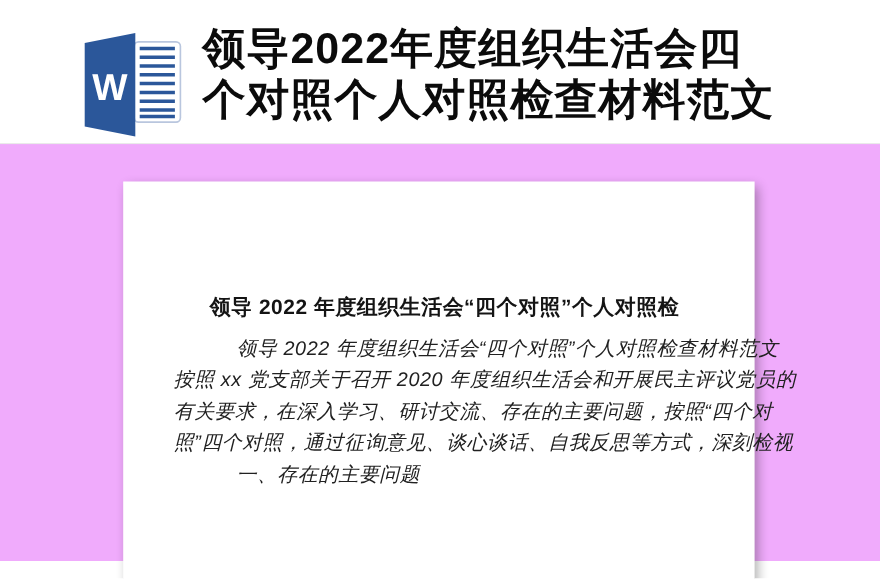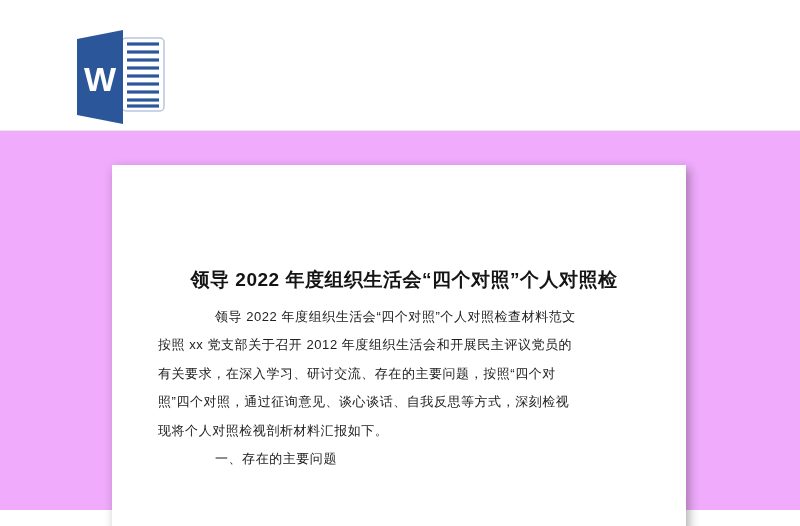--- a/index.html
+++ b/index.html
@@ -66,25 +66,26 @@
   .doc-title-line {
     font-size: 19px;
     line-height: 33px;
     font-weight: 700;
     color: #141414;
     letter-spacing: 0.5px;
     white-space: nowrap;
   }
   .doc-body { margin-top: 7px; }
   .doc-line {
-    font-size: 13px;
+    font-size: 18px;
     line-height: 28.4px;
     color: #212121;
     letter-spacing: 0.55px;
     white-space: nowrap;
+    font-style: italic;
   }
   .doc-line.indent { padding-left: 57px; }
 </style>
 </head>
 <body>
 
 <div class="screen">
 
   <header class="header">
     <span class="word-icon">
@@ -101,32 +102,33 @@
           <line x1="52" y1="65" x2="84" y2="65"></line>
           <line x1="52" y1="73" x2="84" y2="73"></line>
           <line x1="52" y1="79" x2="84" y2="79"></line>
         </g>
 
         <polygon points="2,12 48,3 48,97 2,88" fill="#2b579a"></polygon>
         <text x="25" y="64" text-anchor="middle" font-family="Liberation Sans, DejaVu Sans, sans-serif" font-size="34" font-weight="700" fill="#ffffff">W</text>
       </svg>
     </span>
     <h1 class="header-title">
+      <div class="header-title-line">领导2022年度组织生活会四</div>
+      <div class="header-title-line">个对照个人对照检查材料范文</div>
     </h1>
   </header>
 
   <main class="preview">
     <div class="doc-page">
       <div class="doc-title">
         <div class="doc-title-line">领导 2022 年度组织生活会“四个对照”个人对照检</div>
       </div>
       <div class="doc-body">
           <div class="doc-line indent">领导 2022 年度组织生活会“四个对照”个人对照检查材料范文</div>
-          <div class="doc-line">按照 xx 党支部关于召开 2012 年度组织生活会和开展民主评议党员的</div>
+          <div class="doc-line">按照 xx 党支部关于召开 2020 年度组织生活会和开展民主评议党员的</div>
           <div class="doc-line">有关要求，在深入学习、研讨交流、存在的主要问题，按照“四个对</div>
           <div class="doc-line">照”四个对照，通过征询意见、谈心谈话、自我反思等方式，深刻检视</div>
-          <div class="doc-line">现将个人对照检视剖析材料汇报如下。</div>
           <div class="doc-line indent">一、存在的主要问题</div>
         </div>
     </div>
   </main>
 
 </div>
 
 </body></html>

